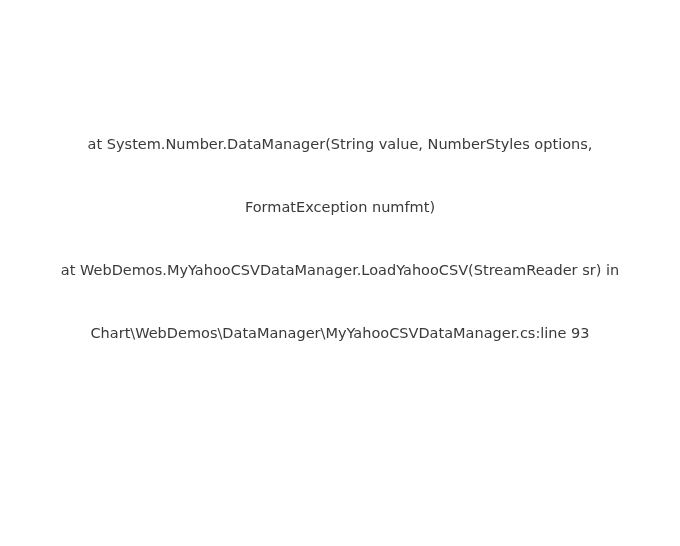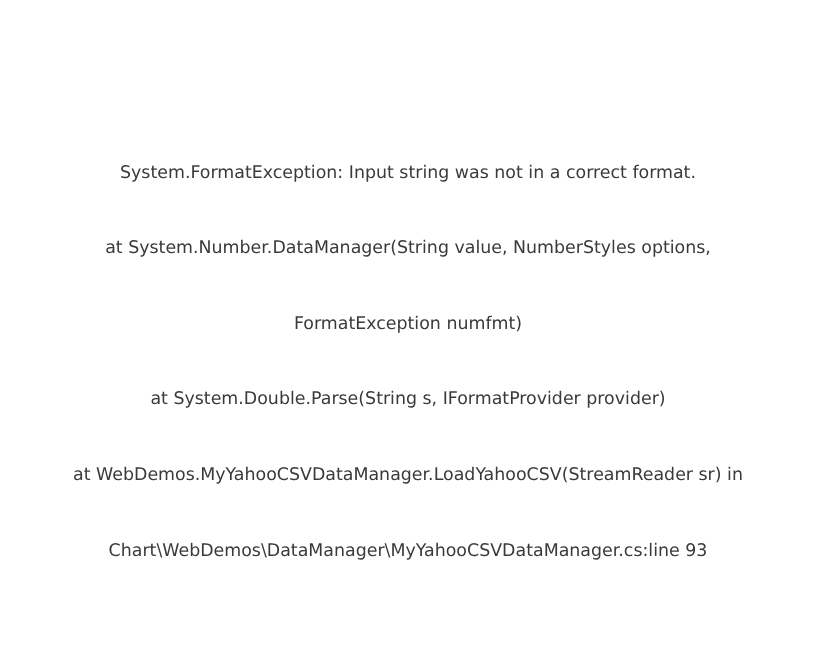--- a/index.html
+++ b/index.html
@@ -36,24 +36,22 @@
   }
   .error-line {
     display: block;
   }
 </style>
 </head>
 <body>
 
 <div class="page">
   <div class="error-block">
-    <span class="error-line">System.FormatException: Input string was not in a correct format.</span>
     <span class="error-line">at System.Number.DataManager(String value, NumberStyles options,</span>
     <span class="error-line">FormatException numfmt)</span>
-    <span class="error-line">at System.Double.Parse(String s, IFormatProvider provider)</span>
     <span class="error-line">at WebDemos.MyYahooCSVDataManager.LoadYahooCSV(StreamReader sr) in</span>
     <span class="error-line">Chart\WebDemos\DataManager\MyYahooCSVDataManager.cs:line 93</span>
     
     
     
     
     
     
     
     

